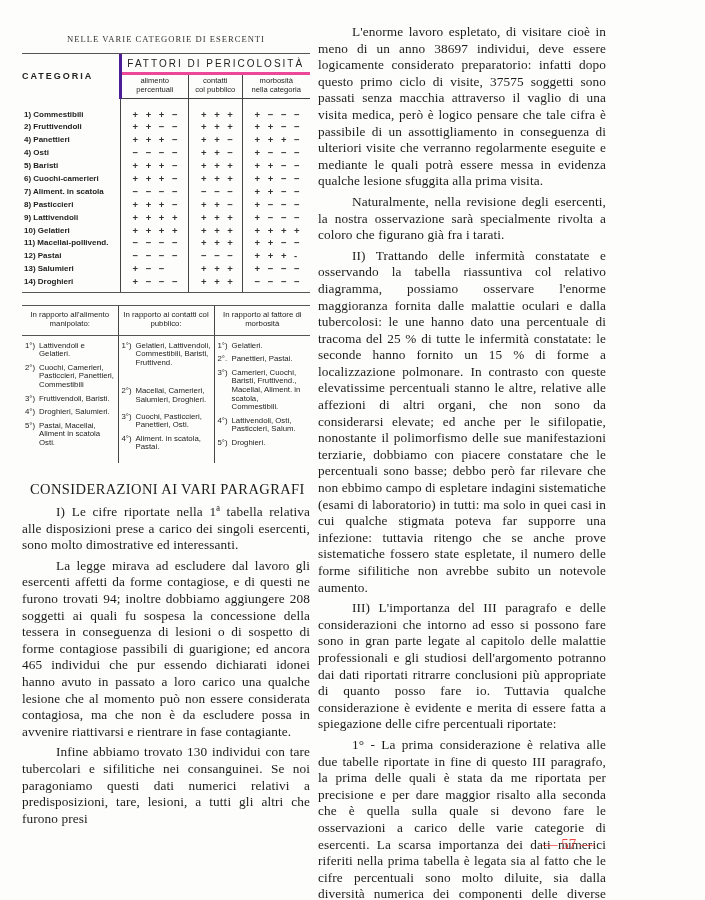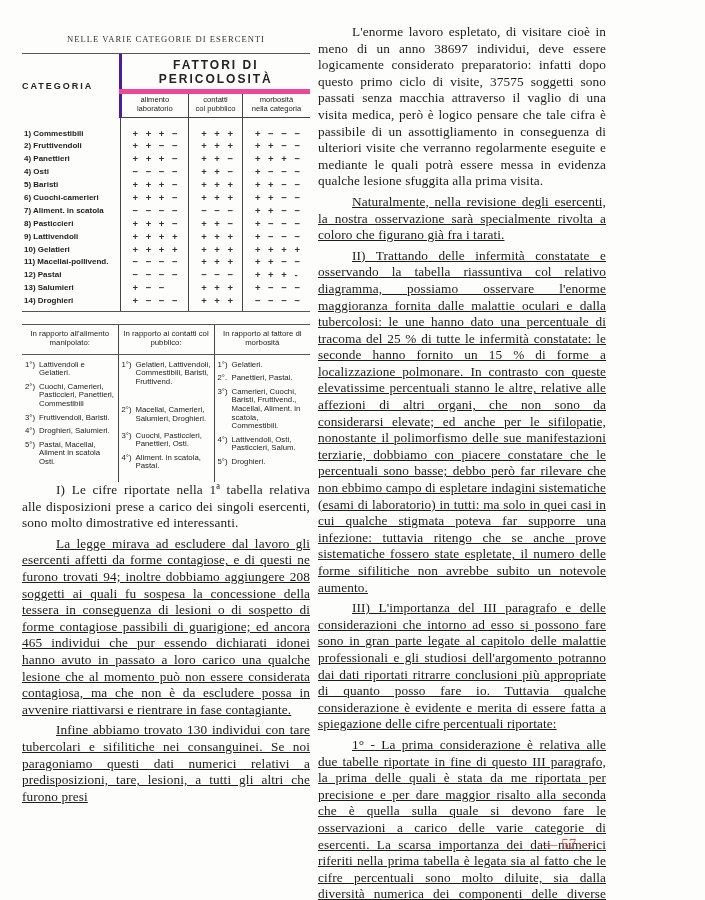--- a/index.html
+++ b/index.html
@@ -7,32 +7,32 @@
   body { position: relative; color: #1c1c1c; font-family: "DejaVu Serif", serif; }
   .col { position: absolute; top: 24px; width: 288px; }
   .col-left { left: 22px; }
   .col-right { left: 318px; }
   p.body {
     font-family: "Liberation Serif", serif;
     font-size: 13.3px; line-height: 16.6px; text-align: justify;
     letter-spacing: 0.1px;
   }
   p.indent { text-indent: 34px; }
-  p.gap { margin-top: 4px; text-decoration: underline; }
+  p.gap { margin-top: 4px; }
   .caption {
     font-family: "Liberation Serif", serif;
     font-size: 8.6px; letter-spacing: 1px; text-align: center;
     line-height: 11px; color: #333; margin-top: 10px;
   }
   .rule { border-top: 1.5px solid #555; }
   table { border-collapse: collapse; width: 100%; }
   .t1 { margin-top: 6px; font-family: "Liberation Sans", sans-serif; }
   .t1 th, .t1 td { font-size: 8.2px; color: #222; }
   .t1 .hcat { font-weight: bold; letter-spacing: 2px; font-size: 9px; text-align: left; width: 98px; border-right: 3px solid #4c1d95; }
-  .t1 .hfat { font-weight: bold; letter-spacing: 2px; font-size: 12px; text-align: center; padding: 4px 0 3px; border-bottom: 5px solid #ec4899; }
+  .t1 .hfat { font-weight: normal; letter-spacing: 2px; font-size: 10px; text-align: center; padding: 4px 0 3px; border-bottom: 3px solid #ec4899; }
   .t1 .hsub { font-weight: normal; font-size: 7.6px; line-height: 8.5px; text-align: center; padding: 2px 0 4px; border-right: 1px solid #444; }
   .t1 .hsub:last-child { border-right: none; }
   .t1 thead tr:last-child th { border-bottom: 1px solid #444; }
   .t1 td { height: 12.9px; line-height: 12px; }
   .t1 td.cat { font-weight: bold; font-size: 8px; padding-left: 2px; border-right: 1px solid #444; white-space: nowrap; }
   .t1 td.sg { text-align: left; padding-left: 12px; letter-spacing: 2.5px; border-right: 1px solid #444; font-weight: bold; font-size: 9.5px; color: #333; }
   .t1 td.sg:last-child { border-right: none; }
   .t1 tr.first td { padding-top: 10px; height: 22px; }
   .t1 tr.last td { padding-bottom: 4px; }
   .t2 { margin-top: 6px; font-family: "Liberation Sans", sans-serif; }
@@ -62,21 +62,21 @@
   </div>
 
   <div class="rule" style="margin-top:8px;"></div>
   <table class="t1" style="margin-top:0;">
     <thead>
       <tr>
         <th class="hcat" rowspan="2">CATEGORIA</th>
         <th class="hfat" colspan="3">FATTORI DI PERICOLOSITÀ</th>
       </tr>
       <tr>
-        <th class="hsub"><span>alimento</span><br><span>laboratorio</span></th>
+        <th class="hsub"><span>alimento</span><br><span>percentuali</span></th>
         <th class="hsub"><span>contatti</span><br><span>col pubblico</span></th>
         <th class="hsub"><span>morbosità</span><br><span>nella categoria</span></th>
       </tr>
     </thead>
     <tbody id="t1-body">
         <tr class="first">
           <td class="cat">1) Commestibili</td>
           <td class="sg">+ + + −</td>
           <td class="sg">+ + +</td>
           <td class="sg">+ − − −</td>
@@ -194,20 +194,21 @@
             <span class="rank"><span class="rank-num">1°)</span><span>Gelatieri.</span></span>
             <span class="rank"><span class="rank-num">2°.</span><span>Panettieri, Pastai.</span></span>
             <span class="rank"><span class="rank-num">3°)</span><span>Camerieri, Cuochi, Baristi, Fruttivend., Macellai, Aliment. in scatola, Commestibili.</span></span>
             <span class="rank"><span class="rank-num">4°)</span><span>Lattivendoli, Osti, Pasticcieri, Salum.</span></span>
             <span class="rank"><span class="rank-num">5°)</span><span>Droghieri.</span></span>
           </td>
       </tr>
     </tbody>
   </table>
 
+  <h2 class="section">CONSIDERAZIONI AI VARI PARAGRAFI</h2>
 
   <p class="body indent">I) Le cifre riportate nella 1ª tabella relativa alle disposizioni prese a carico dei singoli esercenti, sono molto dimostrative ed interessanti.</p>
   <p class="body indent gap">La legge mirava ad escludere dal lavoro gli esercenti affetti da forme contagiose, e di questi ne furono trovati 94; inoltre dobbiamo aggiungere 208 soggetti ai quali fu sospesa la concessione della tessera in conseguenza di lesioni o di sospetto di forme contagiose passibili di guarigione; ed ancora 465 individui che pur essendo dichiarati idonei hanno avuto in passato a loro carico una qualche lesione che al momento può non essere considerata contagiosa, ma che non è da escludere possa in avvenire riattivarsi e rientrare in fase contagiante.</p>
   <p class="body indent gap">Infine abbiamo trovato 130 individui con tare tubercolari e sifilitiche nei consanguinei. Se noi paragoniamo questi dati numerici relativi a predisposizioni, tare, lesioni, a tutti gli altri che furono presi</p>
 </div>
 
 <div class="col col-right">
   <p class="body indent">L'enorme lavoro espletato, di visitare cioè in meno di un anno 38697 individui, deve essere logicamente considerato preparatorio: infatti dopo questo primo ciclo di visite, 37575 soggetti sono passati senza macchia attraverso il vaglio di una visita medica, però è logico pensare che tale cifra è passibile di un assottigliamento in conseguenza di ulteriori visite che verranno regolarmente eseguite e mediante le quali potrà essere messa in evidenza qualche lesione sfuggita alla prima visita.</p>
   <p class="body indent gap">Naturalmente, nella revisione degli esercenti, la nostra osservazione sarà specialmente rivolta a coloro che figurano già fra i tarati.</p>
   <p class="body indent gap">II) Trattando delle infermità constatate e osservando la tabella riassuntiva col relativo diagramma, possiamo osservare l'enorme maggioranza fornita dalle malattie oculari e dalla tubercolosi: le une hanno dato una percentuale di tracoma del 25 % di tutte le infermità constatate: le seconde hanno fornito un 15 % di forme a localizzazione polmonare. In contrasto con queste elevatissime percentuali stanno le altre, relative alle affezioni di altri organi, che non sono da considerarsi elevate; ed anche per le sifilopatie, nonostante il polimorfismo delle sue manifestazioni terziarie, dobbiamo con piacere constatare che le percentuali sono basse; debbo però far rilevare che non ebbimo campo di espletare indagini sistematiche (esami di laboratorio) in tutti: ma solo in quei casi in cui qualche stigmata poteva far supporre una infezione: tuttavia ritengo che se anche prove sistematiche fossero state espletate, il numero delle forme sifilitiche non avrebbe subito un notevole aumento.</p>

